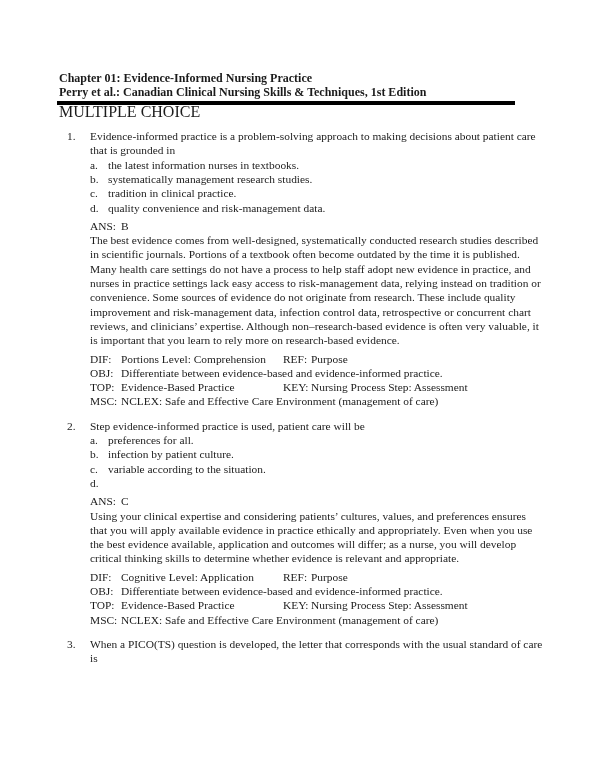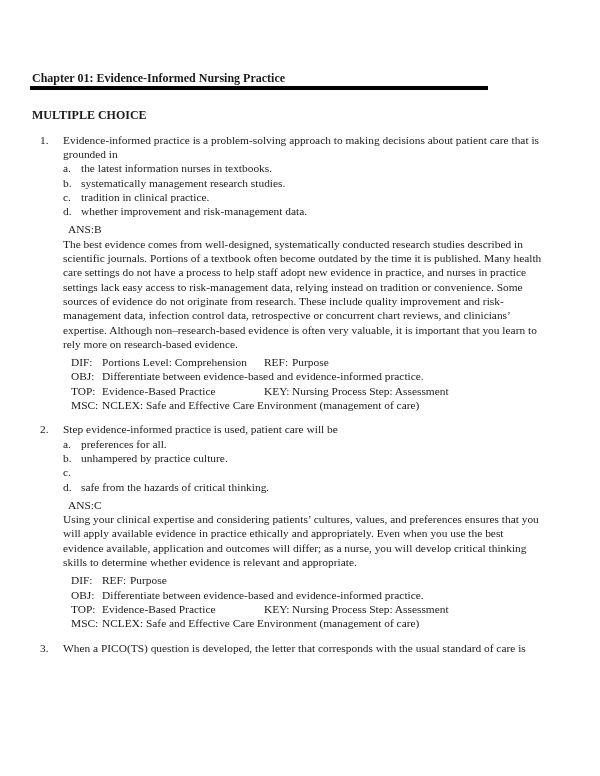--- a/index.html
+++ b/index.html
@@ -6,51 +6,52 @@
   html, body { background: #ffffff; }
   body {
     width: 600px;
     height: 776px;
     overflow: hidden;
     font-family: "Liberation Serif", serif;
     font-size: 11.4px;
     line-height: 14.3px;
     color: #1b1b1b;
   }
-  .page { padding: 71px 57px 0 32px; width: 600px; height: 776px; }
+  .page { padding: 71px 57px 0 59px; width: 600px; height: 776px; }
 
   .doc-header { font-weight: bold; font-size: 12px; line-height: 14.4px; }
   .header-rule { height: 4px; background: #000; width: 458px; margin-left: -2px; margin-top: 1px; }
 
-  .section-title { font-weight: bold; margin-top: 18px; margin-bottom: 7px; font-size: 12px; }
+  .section-title { font-weight: normal; margin-bottom: 7px; font-size: 16px; }
 
   .question { display: flex; margin-top: 10px; margin-left: 8px; }
   .q-num { width: 23px; flex-shrink: 0; }
   .q-body { flex: 1; min-width: 0; }
 
   .opt { display: flex; }
   .opt-letter { width: 18px; flex-shrink: 0; }
 
   .answer-block { margin-top: 4px; }
-  .ans-line { display: flex; text-align: right; }
+  .ans-line { display: flex; }
   .ans-tag { width: 31px; flex-shrink: 0; }
 
   .meta-block { margin-top: 4px; }
   .meta-line { display: flex; }
-  .meta-tag { width: 31px; flex-shrink: 0; margin-left: 8px; }
+  .meta-tag { width: 31px; flex-shrink: 0; }
   .meta-val-wide { width: 162px; flex-shrink: 0; }
   .meta-tag2 { width: 28px; flex-shrink: 0; }
 </style>
 </head>
 <body>
 
 <div class="page">
 
   <div class="doc-header">
     <div>Chapter 01: Evidence-Informed Nursing Practice</div>
+    <div>Perry et al.: Canadian Clinical Nursing Skills &amp; Techniques, 1st Edition</div>
     <div class="header-rule"></div>
   </div>
 
   <div class="section-title">MULTIPLE CHOICE</div>
 
   <div class="question">
     <span class="q-num">1.</span>
     <div class="q-body">
       <div>Evidence-informed practice is a problem-solving approach to making decisions about patient care that is grounded in</div>
       <div>
@@ -61,21 +62,21 @@
         <div class="opt">
           <span class="opt-letter">b.</span>
           <span>systematically management research studies.</span>
         </div>
         <div class="opt">
           <span class="opt-letter">c.</span>
           <span>tradition in clinical practice.</span>
         </div>
         <div class="opt">
           <span class="opt-letter">d.</span>
-          <span>whether improvement and risk-management data.</span>
+          <span>quality convenience and risk-management data.</span>
         </div>
       </div>
       <div class="answer-block">
         <div class="ans-line">
           <span class="ans-tag">ANS:</span>
           <span>B</span>
         </div>
         <div>The best evidence comes from well-designed, systematically conducted research studies described in scientific journals. Portions of a textbook often become outdated by the time it is published. Many health care settings do not have a process to help staff adopt new evidence in practice, and nurses in practice settings lack easy access to risk-management data, relying instead on tradition or convenience. Some sources of evidence do not originate from research. These include quality improvement and risk-management data, infection control data, retrospective or concurrent chart reviews, and clinicians’ expertise. Although non–research-based evidence is often very valuable, it is important that you learn to rely more on research-based evidence.</div>
       </div>
       <div class="meta-block">
@@ -107,40 +108,41 @@
     <span class="q-num">2.</span>
     <div class="q-body">
       <div>Step evidence-informed practice is used, patient care will be</div>
       <div>
         <div class="opt">
           <span class="opt-letter">a.</span>
           <span>preferences for all.</span>
         </div>
         <div class="opt">
           <span class="opt-letter">b.</span>
-          <span>unhampered by practice culture.</span>
+          <span>infection by patient culture.</span>
         </div>
         <div class="opt">
           <span class="opt-letter">c.</span>
+          <span>variable according to the situation.</span>
         </div>
         <div class="opt">
           <span class="opt-letter">d.</span>
-          <span>safe from the hazards of critical thinking.</span>
         </div>
       </div>
       <div class="answer-block">
         <div class="ans-line">
           <span class="ans-tag">ANS:</span>
           <span>C</span>
         </div>
         <div>Using your clinical expertise and considering patients’ cultures, values, and preferences ensures that you will apply available evidence in practice ethically and appropriately. Even when you use the best evidence available, application and outcomes will differ; as a nurse, you will develop critical thinking skills to determine whether evidence is relevant and appropriate.</div>
       </div>
       <div class="meta-block">
         <div class="meta-line">
           <span class="meta-tag">DIF:</span>
+          <span class="meta-val-wide">Cognitive Level: Application</span>
           <span class="meta-tag2">REF:</span>
           <span>Purpose</span>
         </div>
         <div class="meta-line">
           <span class="meta-tag">OBJ:</span>
           <span>Differentiate between evidence-based and evidence-informed practice.</span>
         </div>
         <div class="meta-line">
           <span class="meta-tag">TOP:</span>
           <span class="meta-val-wide">Evidence-Based Practice</span>

